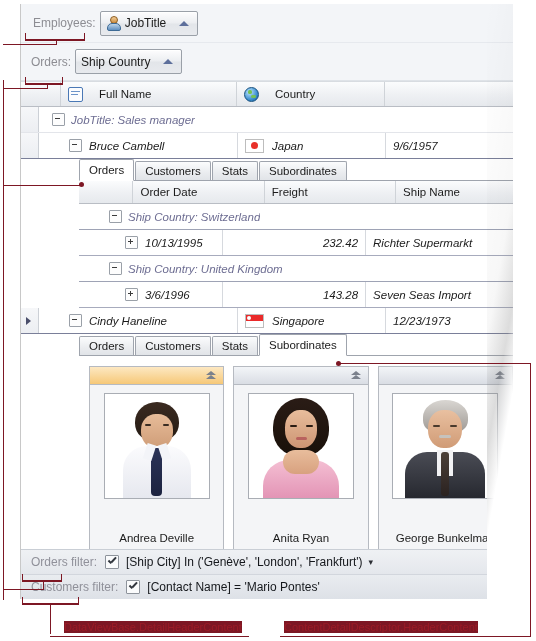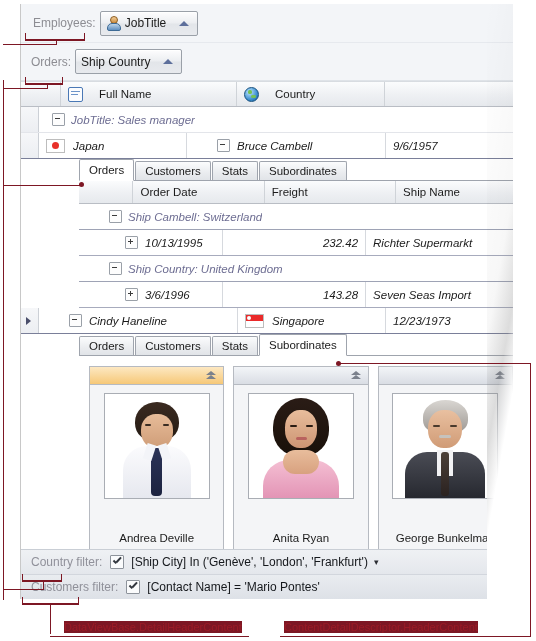--- a/index.html
+++ b/index.html
@@ -223,29 +223,29 @@
     <div class="grow grouprow">
       <div class="indic"></div>
       <div class="gcell" style="padding-left:13px;gap:6px;">
         <span class="expander"></span>
         <span class="gl">JobTitle: Sales manager</span>
       </div>
     </div>
 
     <div class="grow datarow">
       <div class="indic"></div>
+      <div class="gcell" style="width:199px;padding-left:30px;gap:7px;border-right:1px solid #d6d9de;">
+        <span class="expander"></span>
+        <span>Bruce Cambell</span>
+      </div>
       <div class="gcell" style="width:148px;gap:8px;border-right:1px solid #d6d9de;">
         <span style="width:17px;height:12px;display:inline-block;background:#fff;border:1px solid #bdbdbd;position:relative;">
           <span style="position:absolute;left:5px;top:2px;width:7px;height:7px;border-radius:50%;background:#e8312a;"></span>
         </span>
         <span>Japan</span>
-      </div>
-      <div class="gcell" style="width:199px;padding-left:30px;gap:7px;border-right:1px solid #d6d9de;">
-        <span class="expander"></span>
-        <span>Bruce Cambell</span>
       </div>
       <div class="gcell" style="width:120px;">
         <span>9/6/1957</span>
       </div>
     </div>
 
     <div style="padding-left:58px;background:#ffffff;">
       <div class="tabstrip">
         <div class="tab active">Orders</div>
         <div class="tab">Customers</div>
@@ -262,21 +262,21 @@
           <span>Freight</span>
         </div>
         <div class="ch" style="width:130px;border-right:none;">
           <span>Ship Name</span>
         </div>
       </div>
 
       <div class="grow grouprow" style="border-bottom:1px solid #9ea3b5;">
         <div class="gcell" style="padding-left:30px;gap:6px;">
           <span class="expander"></span>
-          <span class="gl">Ship Cambell: Switzerland</span>
+          <span class="gl">Ship Country: Switzerland</span>
         </div>
       </div>
       <div class="grow datarow thin">
         <div class="gcell" style="width:146px;padding-left:46px;gap:7px;border-right:1px solid #d6d9de;">
           <span class="expander plus"></span>
           <span>10/13/1995</span>
         </div>
         <div class="gcell right-al" style="width:146px;border-right:1px solid #d6d9de;">
           <span>232.42</span>
         </div>
@@ -391,21 +391,21 @@
             <span style="position:absolute;left:57px;top:31px;width:7px;height:2px;background:#4a3a2c;border-radius:1px;"></span>
             <span style="position:absolute;left:46px;top:41px;width:12px;height:3px;background:#c6c2bd;border-radius:2px;"></span>
           </div>
           <div class="pname">George Bunkelman</div>
         </div>
 
       </div>
     </div>
 
     <div class="filterbar" style="position:absolute;left:0;bottom:25px;width:492px;box-sizing:border-box;">
-      <span class="flabel">Country filter:</span>
+      <span class="flabel">Orders filter:</span>
       <span class="cbox"></span>
       <span class="fexpr">[Ship City] In ('Genève', 'London', 'Frankfurt')</span>
       <span class="fcaret">▾</span>
     </div>
 
     <div class="filterbar b2" style="position:absolute;left:0;bottom:0;width:492px;box-sizing:border-box;">
       <span class="flabel">Customers filter:</span>
       <span class="cbox"></span>
       <span class="fexpr">[Contact Name] = 'Mario Pontes'</span>
     </div>

